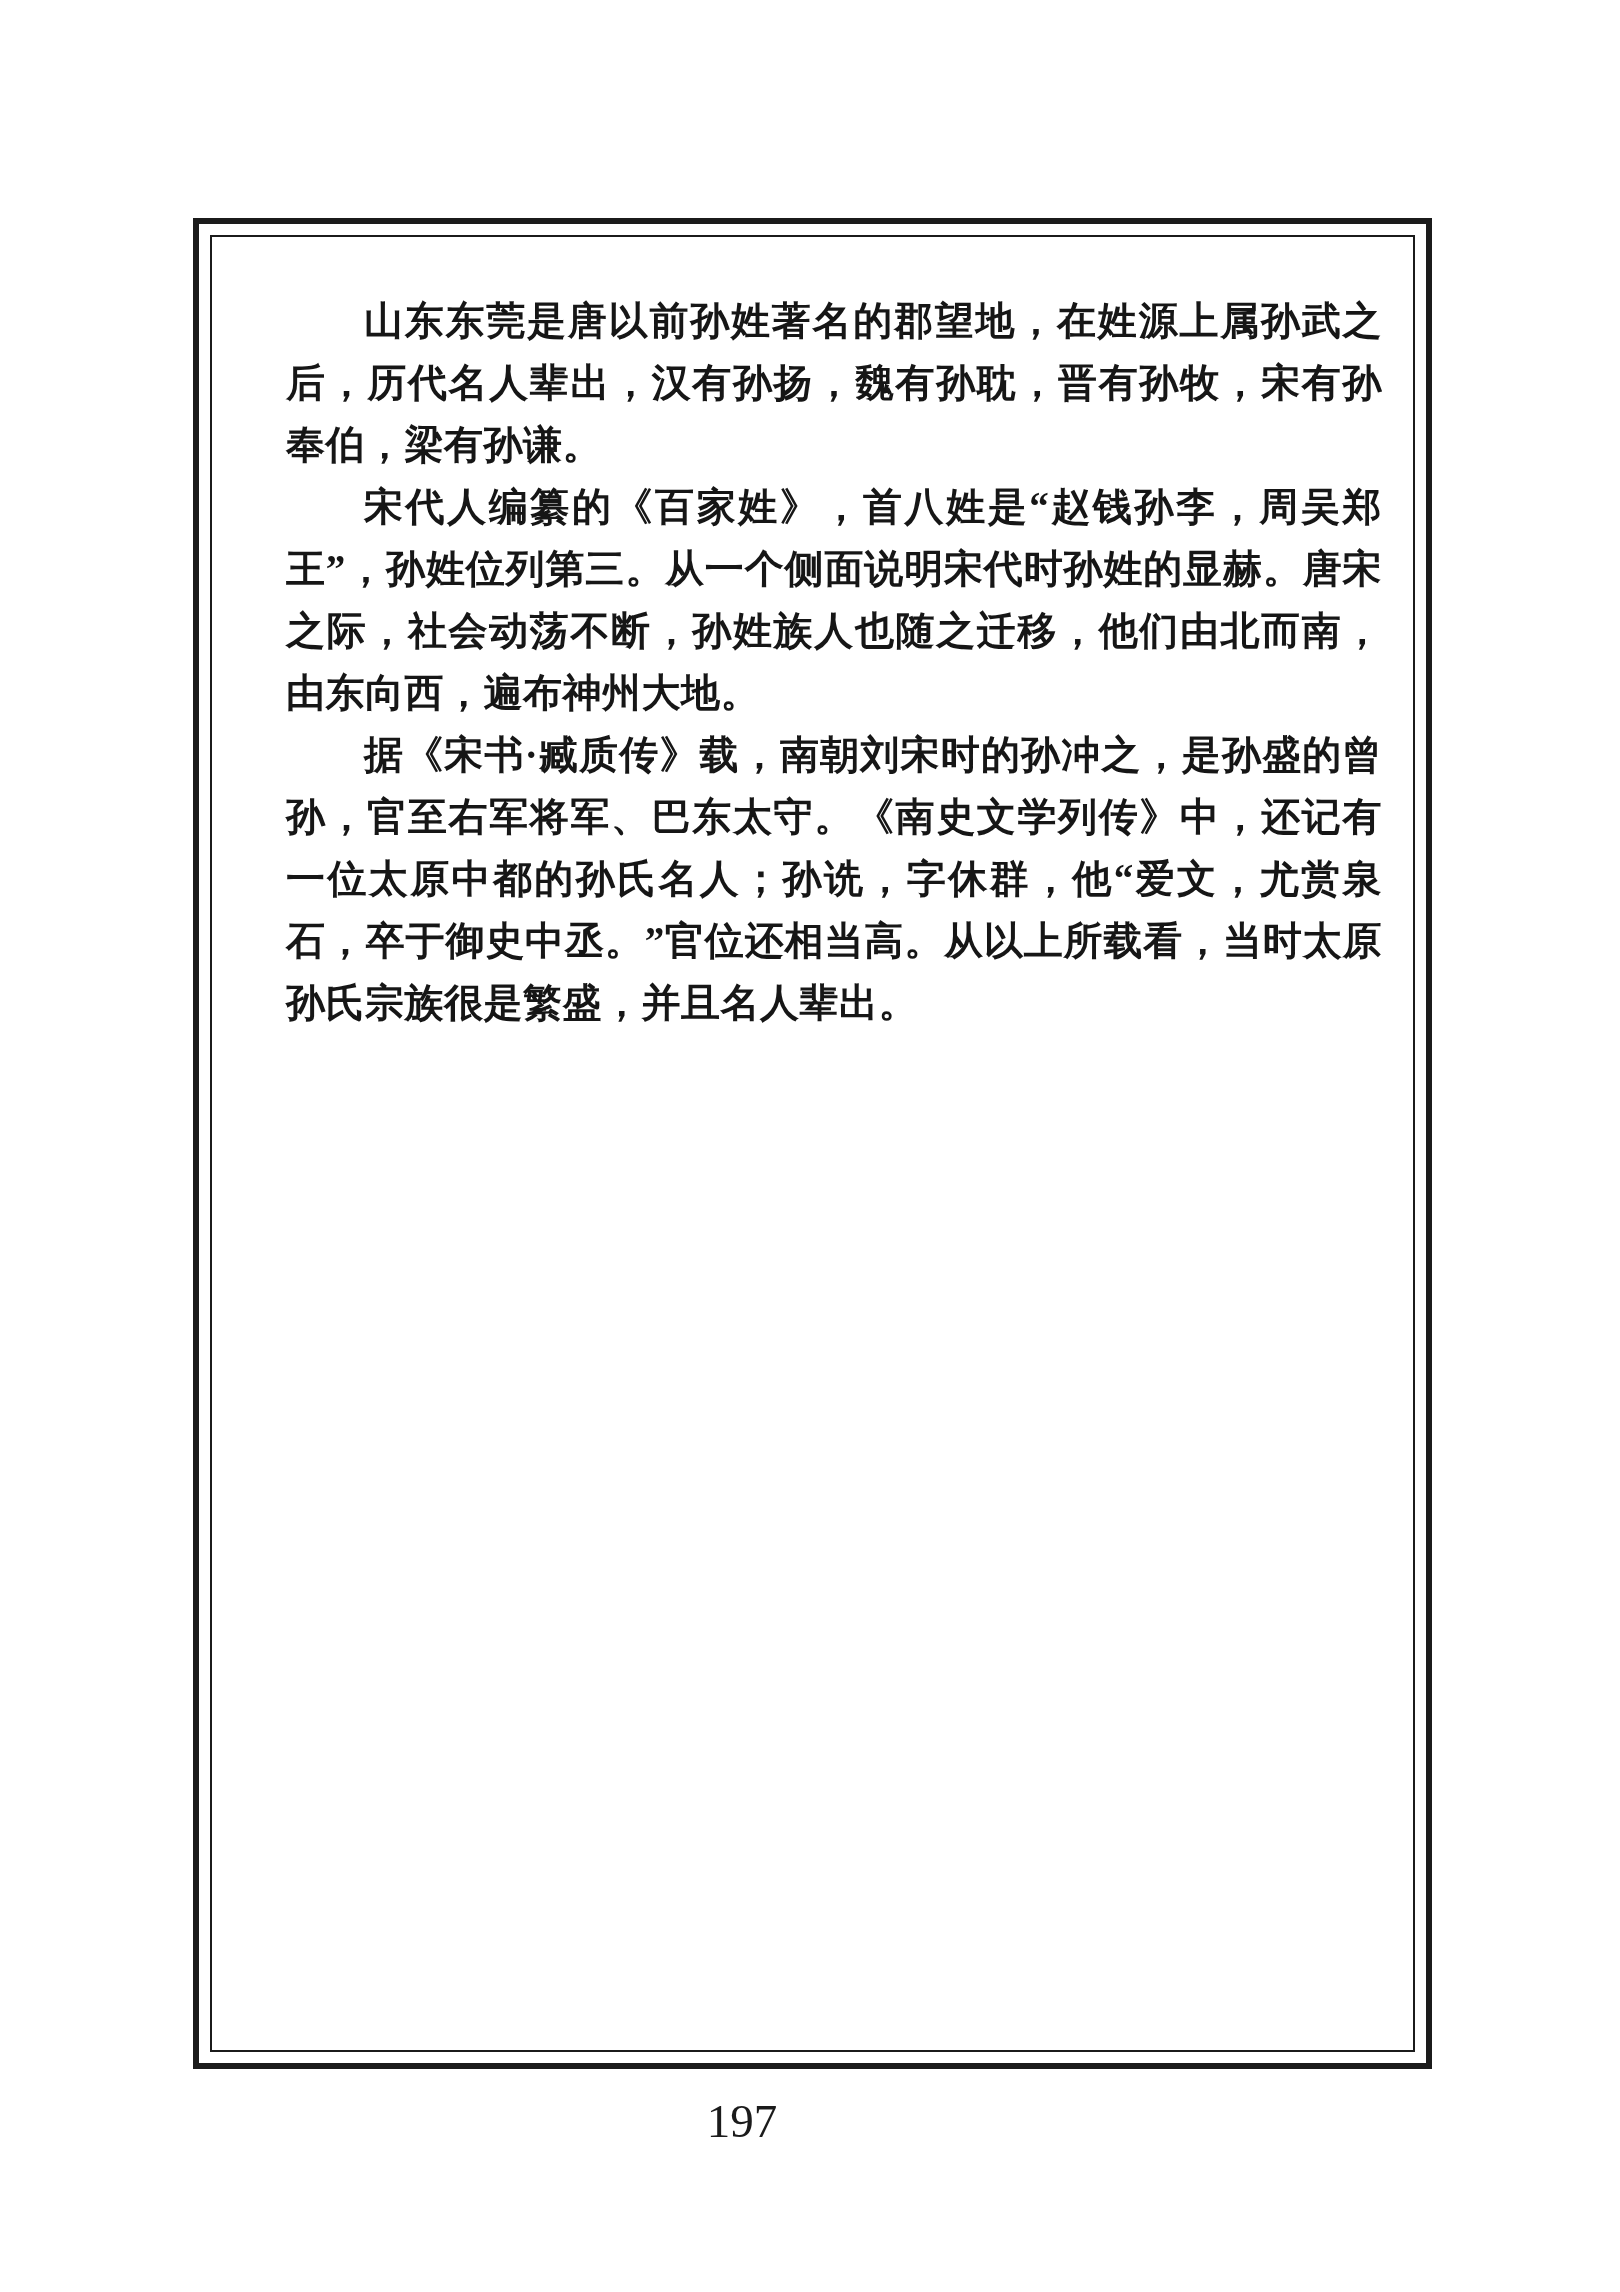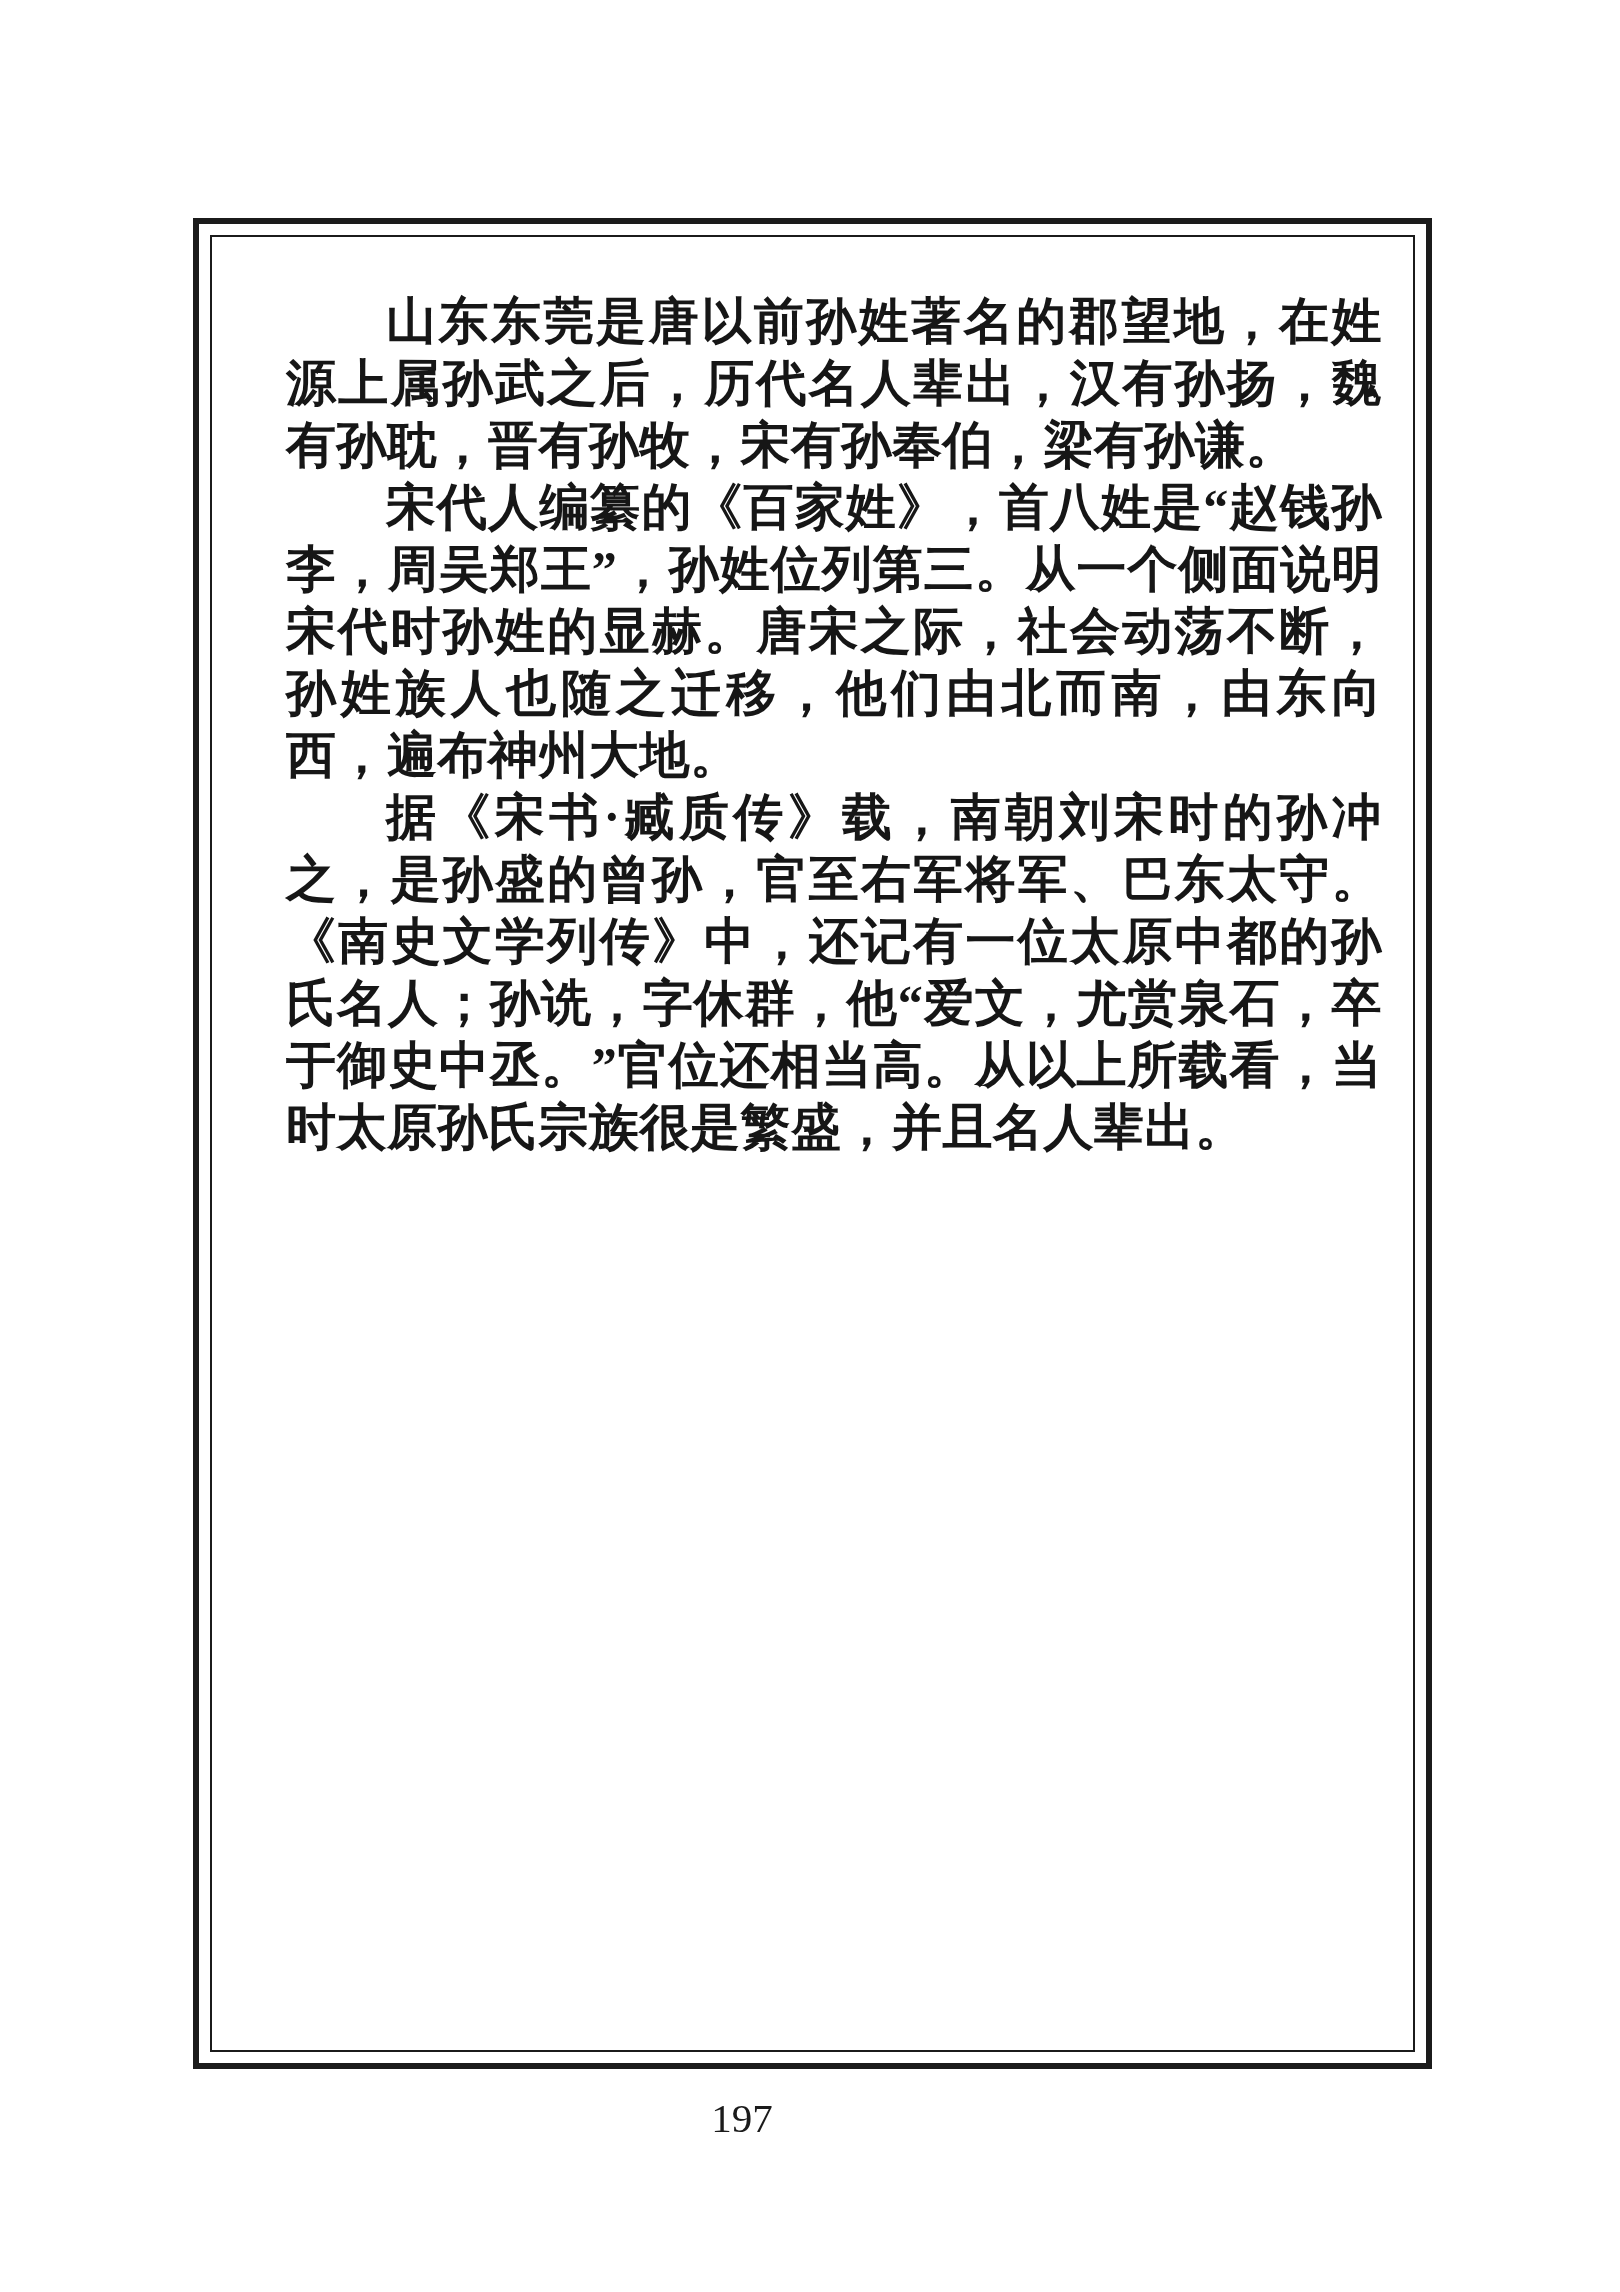--- a/index.html
+++ b/index.html
@@ -34,35 +34,35 @@
     position: absolute;
     left: 286px;
     top: 290px;
     width: 1096px;
   }
   .para {
     margin: 0;
     padding: 0;
     text-indent: 2em;
     font-weight: 700;
-    font-size: 50px;
+    font-size: 39px;
     line-height: 62px;
     color: #161616;
     text-align: justify;
     text-justify: inter-ideograph;
     letter-spacing: 0.5px;
     font-family: "Liberation Serif", "DejaVu Serif", serif;
   }
   .page-number {
     position: absolute;
     top: 2094px;
     left: 0;
     width: 1484px;
     text-align: center;
-    font-size: 41px;
+    font-size: 47px;
     font-weight: 400;
     color: #1b1b1b;
     font-family: "Liberation Serif", "DejaVu Serif", serif;
   }
 </style>
 </head>
 <body>
 
 <div class="page">
 

